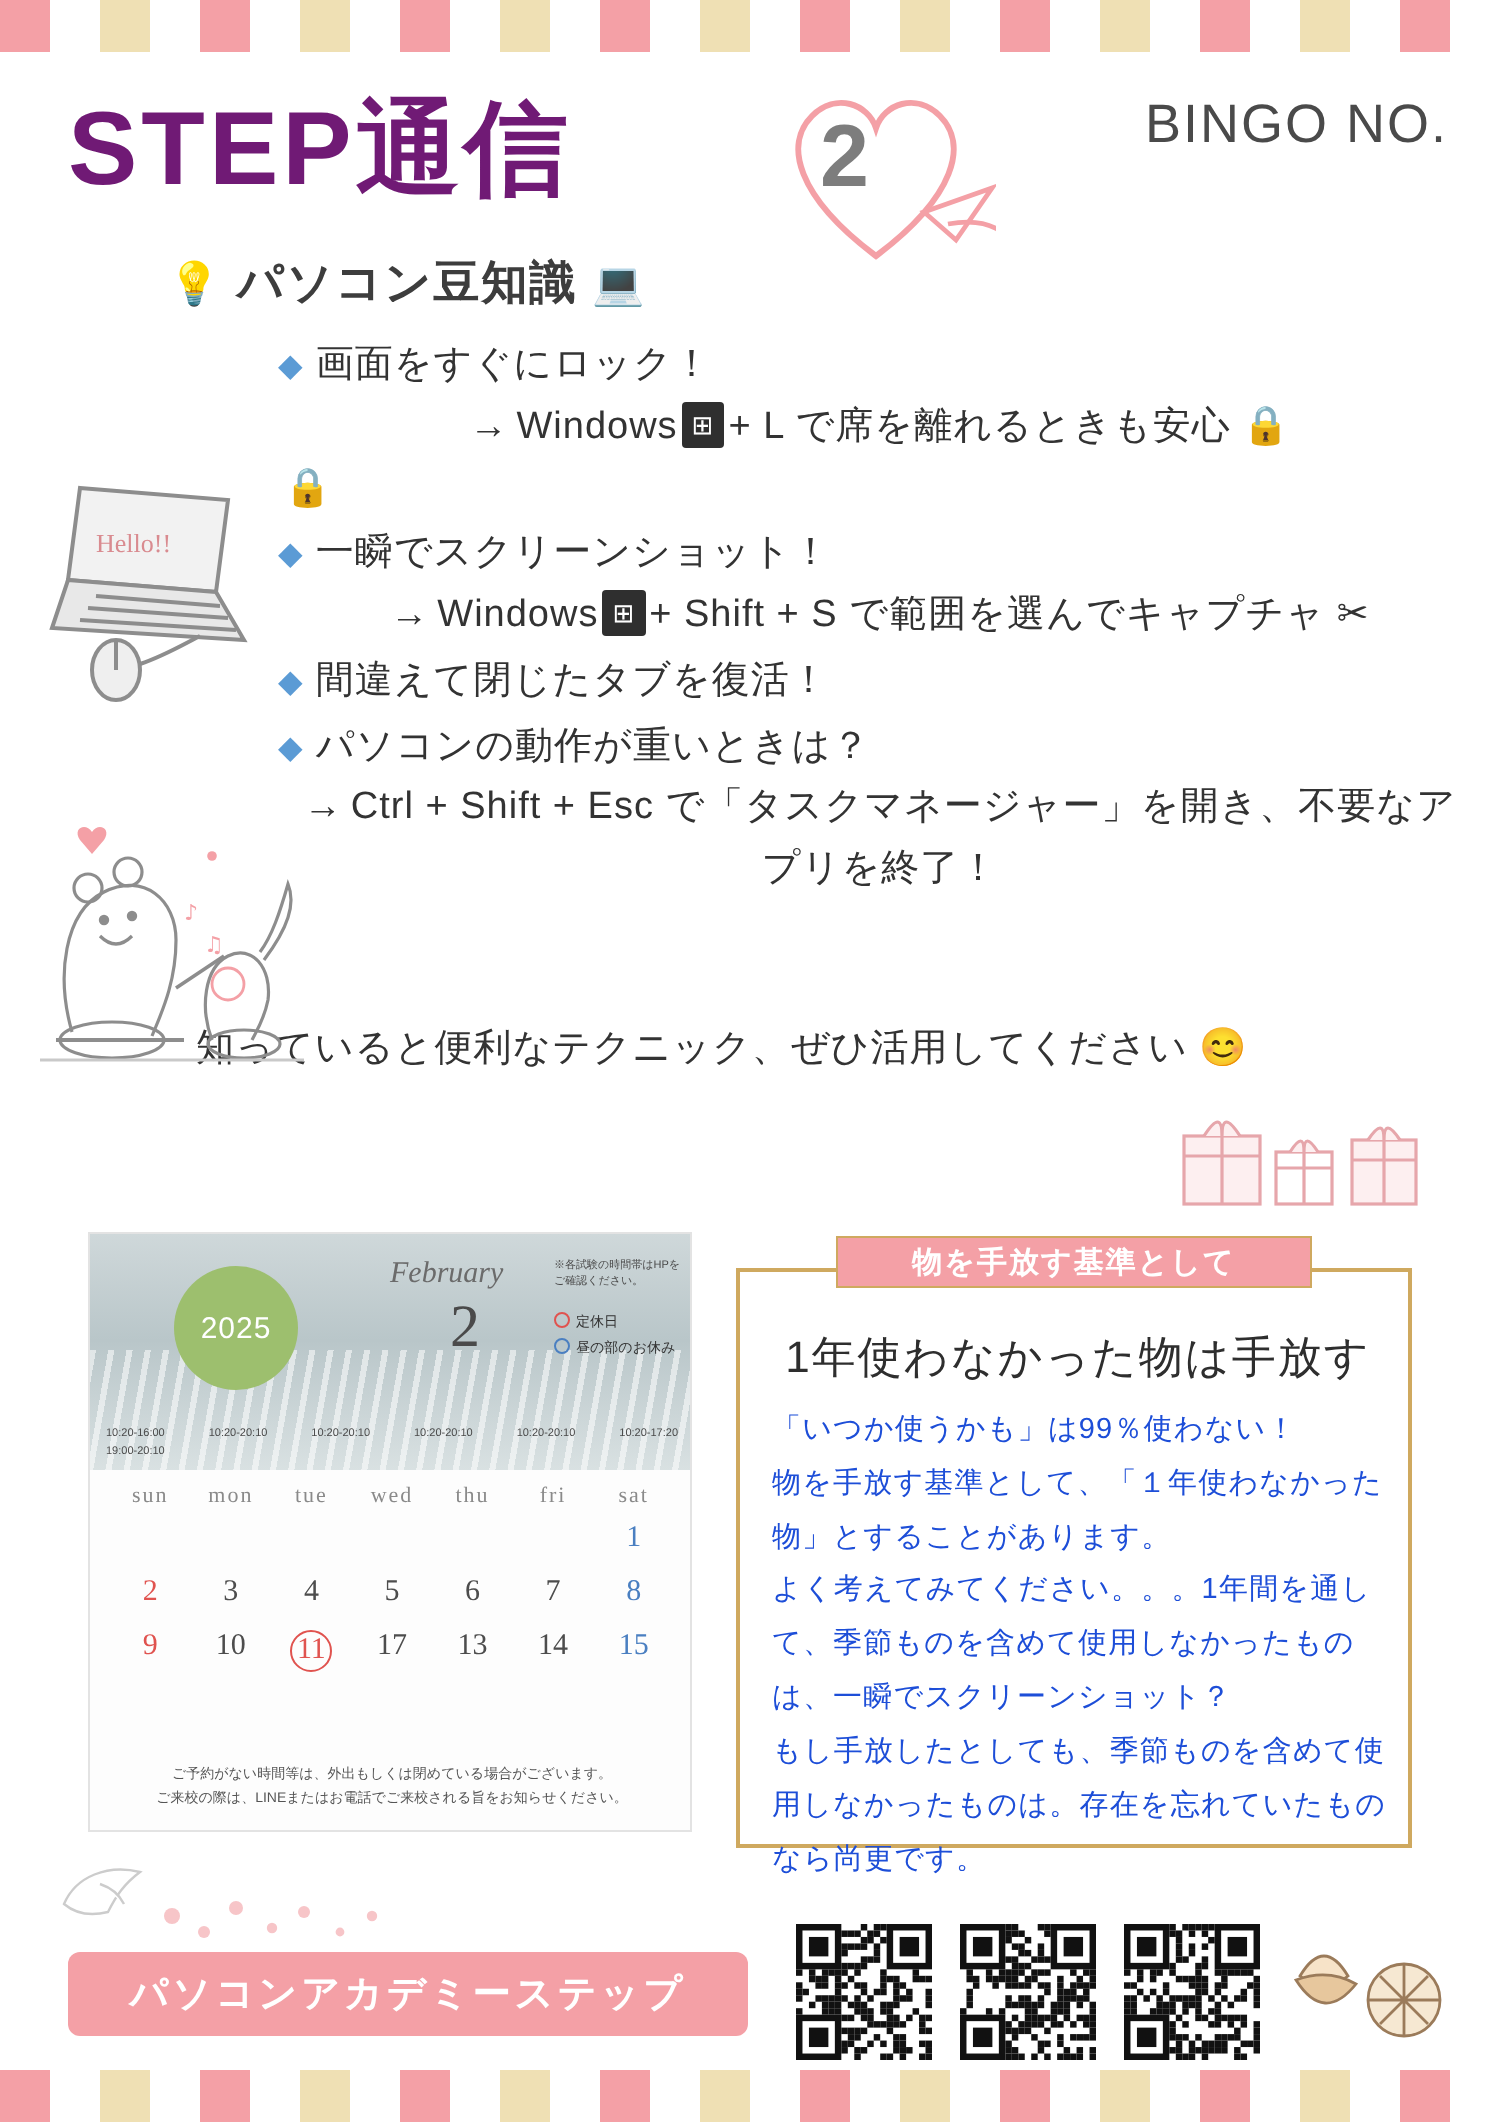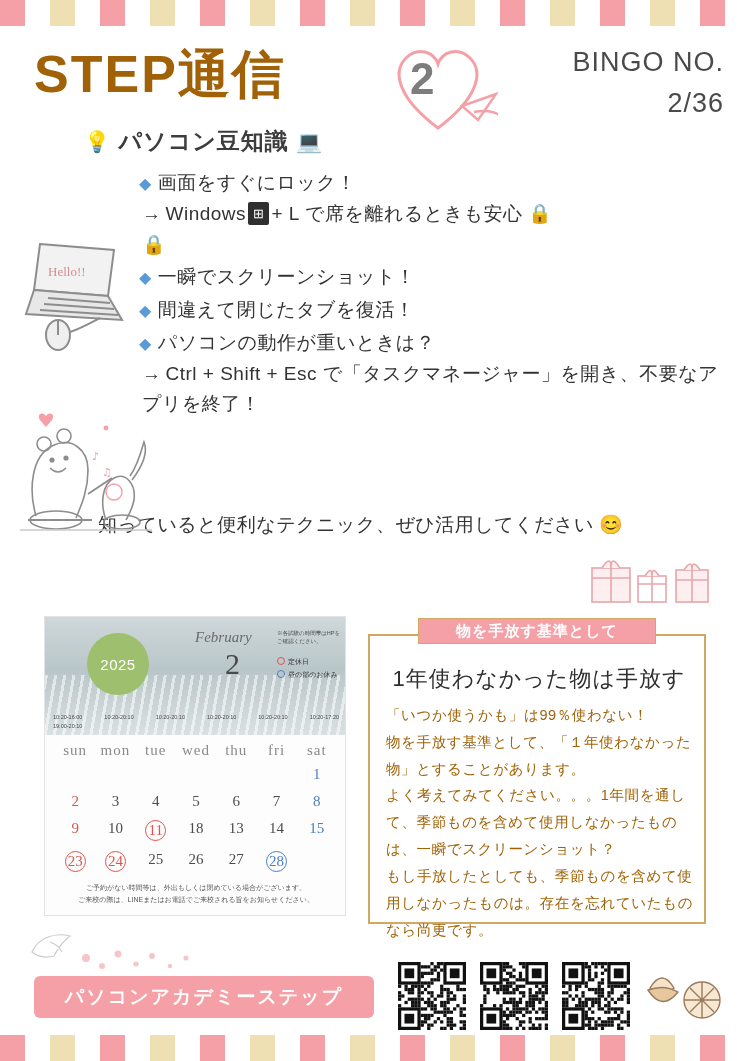--- a/index.html
+++ b/index.html
@@ -19,21 +19,21 @@
   }
   .stripe-cell { flex:1 1 auto; height:100%; }
 
   
   .header {
     position:absolute; top:34px; left:0; width:750px; height:90px;
   }
   .logo-title {
     position:absolute; left:34px; top:6px;
     font-size:52px; font-weight:bold; letter-spacing:2px;
-    color:#a16207;
+    color:#701a75;
     font-family:"Liberation Sans", sans-serif;
     text-shadow:1px 1px 0 #fff;
   }
   .heart-wrap {
     position:absolute; left:378px; top:-6px; width:120px; height:110px;
   }
   .heart-num {
     position:absolute; left:32px; top:26px;
     font-size:44px; color:#7d7d7d; font-weight:bold;
   }
@@ -51,21 +51,21 @@
   .sec-title .emj { font-size:21px; }
 
   
   .tips {
     position:absolute; left:120px; top:166px; width:618px;
     font-size:19px; line-height:1.62; color:#333;
     letter-spacing:0.5px;
   }
   .tip-head { margin-top:2px;margin-left:19px; }
   .dia { color:#5b9bd5; font-size:16px; margin-right:6px; }
-  .tip-sub { margin-left:22px; }
+  .tip-sub { margin-left:22px;text-align:center; }
   .arrow { margin-right:4px; }
   .winkey {
     display:inline-block; background:#2f2f2f; color:#fff;
     font-size:13px; padding:1px 5px; border-radius:2px;
     vertical-align:2px; margin:0 2px;
   }
   .lock-line { margin-left:22px; font-size:19px; }
   .closing {
     position:absolute; left:98px; top:510px; width:640px;
     font-size:19px; line-height:1.62; color:#333; letter-spacing:0.5px;
@@ -112,21 +112,21 @@
   .cal-hours {
     position:absolute; left:8px; top:96px; width:286px; font-size:5.5px; color:#4a4a4a;
     display:flex; justify-content:space-between; line-height:1.6;
   }
   .cal-grid { position:absolute; left:10px; top:120px; width:282px; }
   .cal-row { display:flex; }
   .cal-cell {
     flex:1 1 0; text-align:center; font-size:15px; padding:5px 0; color:#4d4d4d;
     font-family:"Liberation Serif", serif;
   }
-  .cal-head .cal-cell { font-size:15px; color:#8a8a8a; letter-spacing:1px; padding-bottom:2px; }
+  .cal-head .cal-cell { font-size:11px; color:#8a8a8a; letter-spacing:1px; padding-bottom:2px; }
   .c-sun { color:#e0534f; }
   .c-sat { color:#4a7fc1; }
   .c-red { color:#e0534f; }
   .c-blue { color:#4a7fc1; }
   .ring-red  { display:inline-block; width:21px; height:21px; line-height:19px; border:1.4px solid #e0534f; border-radius:50%; }
   .ring-blue { display:inline-block; width:21px; height:21px; line-height:19px; border:1.4px solid #4a7fc1; border-radius:50%; }
   .cal-foot {
     position:absolute; left:0; bottom:8px; width:302px; text-align:center;
     font-size:7px; color:#555; line-height:1.8;
   }
@@ -141,21 +141,21 @@
   .mini-box {
     position:absolute; left:368px; top:634px; width:338px; height:290px;
     border:2px solid #cfa95f; background:#fff;
   }
   .mini-title {
     position:absolute; left:0; top:28px; width:338px; text-align:center;
     font-size:22px; color:#2e2e2e; letter-spacing:1px;
   }
   .mini-body {
     position:absolute; left:16px; top:66px; width:308px;
-    font-size:14.5px; line-height:1.85; color:#a16207; letter-spacing:0.6px;
+    font-size:14.5px; line-height:1.85; color:#1d4ed8; letter-spacing:0.6px;
   }
 
   
   .footer-band {
     position:absolute; left:34px; top:976px; width:340px; height:42px;
     background:#f4a0a6; border-radius:6px;
     display:flex; align-items:center; justify-content:center;
     color:#fff; font-size:19px; font-weight:bold; letter-spacing:2px;
   }
   .qr-wrap { position:absolute; left:398px; top:962px; display:flex; gap:14px; }
@@ -210,35 +210,35 @@
     <svg viewBox="0 0 120 110" width="120" height="110">
       <path d="M60 100 C20 70 14 44 28 30 C40 18 56 24 60 36 C64 24 80 18 92 30 C106 44 100 70 60 100Z" fill="none" stroke="#f4a0a6" stroke-width="3"></path>
       <path d="M96 84 C118 80 128 90 126 96" fill="none" stroke="#f4a0a6" stroke-width="2.4"></path>
       <path d="M84 78 L118 66 L100 92 Z" fill="none" stroke="#f4a0a6" stroke-width="2.4"></path>
     </svg>
     <div class="heart-num">2</div>
   </div>
 
   <div class="bingo">
     <div>BINGO NO.</div>
-    <div>2/36</div>
   </div>
 </div>
 
 <div class="sec-title">
   <span class="emj">💡</span>
   <span>パソコン豆知識</span>
   <span class="emj">💻</span>
 </div>
 
 <div class="tips" id="tipsList">
     <div class="tip-head"><span class="dia">◆</span>画面をすぐにロック！</div>
     <div class="tip-sub"><span class="arrow">→</span>Windows<span class="winkey">⊞</span>+ L で席を離れるときも安心 🔒</div>
     <div class="lock-line">🔒</div>
     <div class="tip-head"><span class="dia">◆</span>一瞬でスクリーンショット！</div>
+    <div class="tip-sub"><span class="arrow">→</span>Windows<span class="winkey">⊞</span>+ Shift + S で範囲を選んでキャプチャ ✂</div>
     <div class="tip-head"><span class="dia">◆</span>間違えて閉じたタブを復活！</div>
     <div class="tip-head"><span class="dia">◆</span>パソコンの動作が重いときは？</div>
     <div class="tip-sub"><span class="arrow">→</span>Ctrl + Shift + Esc で「タスクマネージャー」を開き、不要なアプリを終了！</div>
   </div>
 
 <div class="closing">知っていると便利なテクニック、ぜひ活用してください 😊</div>
 
 <div class="laptop-ill">
   <svg viewBox="0 0 110 120" width="110" height="120">
     <g fill="none" stroke="#8d8d8d" stroke-width="2">
@@ -343,33 +343,24 @@
         <div class="cal-cell">4</div>
         <div class="cal-cell">5</div>
         <div class="cal-cell">6</div>
         <div class="cal-cell">7</div>
         <div class="cal-cell c-sat">8</div>
       </div>
       <div class="cal-row">
         <div class="cal-cell c-sun">9</div>
         <div class="cal-cell">10</div>
         <div class="cal-cell"><span class="ring-red c-red">11</span></div>
-        <div class="cal-cell">18</div>
+        <div class="cal-cell">17</div>
         <div class="cal-cell">13</div>
         <div class="cal-cell">14</div>
         <div class="cal-cell c-sat">15</div>
-      </div>
-      <div class="cal-row">
-        <div class="cal-cell"><span class="ring-red c-red">23</span></div>
-        <div class="cal-cell"><span class="ring-red c-red">24</span></div>
-        <div class="cal-cell">25</div>
-        <div class="cal-cell">26</div>
-        <div class="cal-cell">27</div>
-        <div class="cal-cell"><span class="ring-blue c-blue">28</span></div>
-        <div class="cal-cell"></div>
       </div>
     </div>
   <div class="cal-foot">
     <div>ご予約がない時間等は、外出もしくは閉めている場合がございます。</div>
     <div>ご来校の際は、LINEまたはお電話でご来校される旨をお知らせください。</div>
   </div>
 </div>
 
 <div class="mini-box">
   <div class="mini-title">1年使わなかった物は手放す</div>

